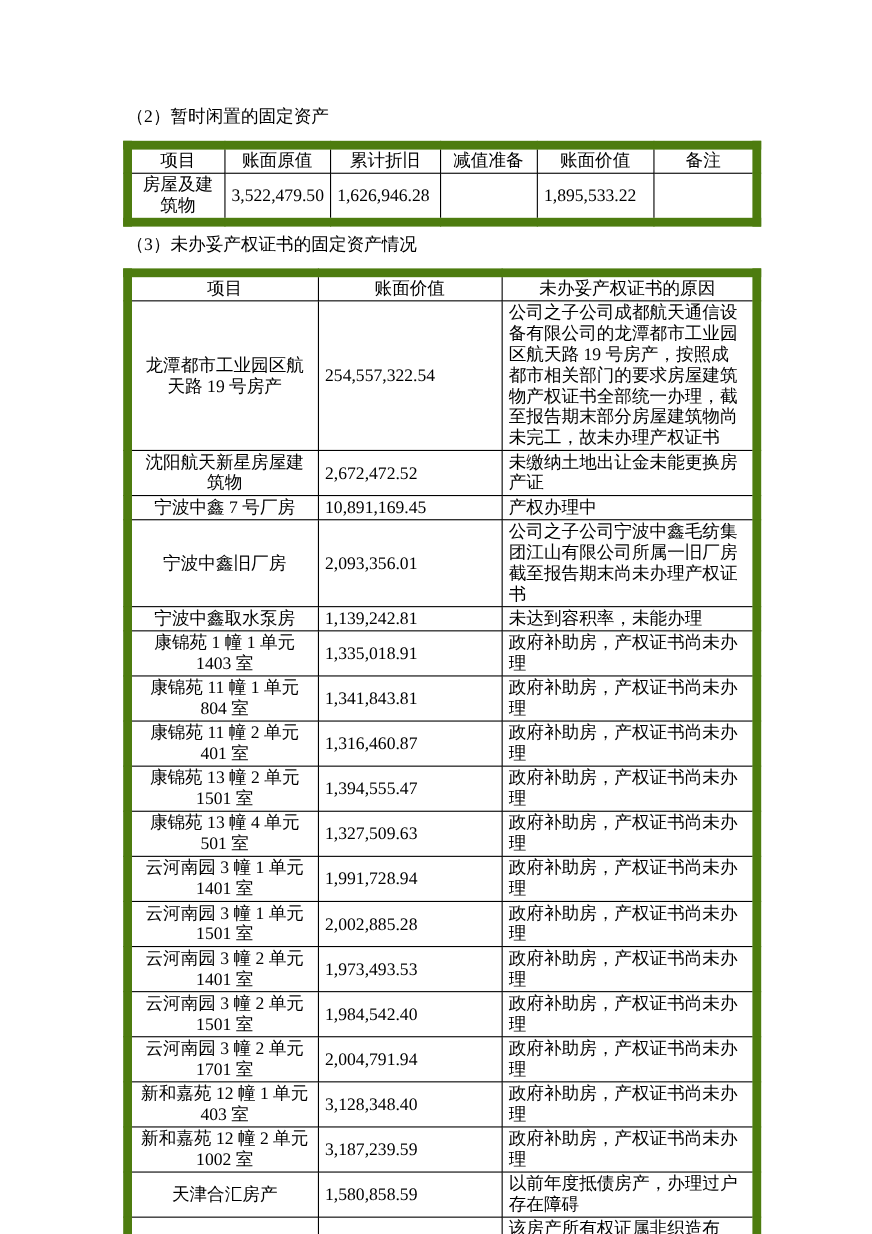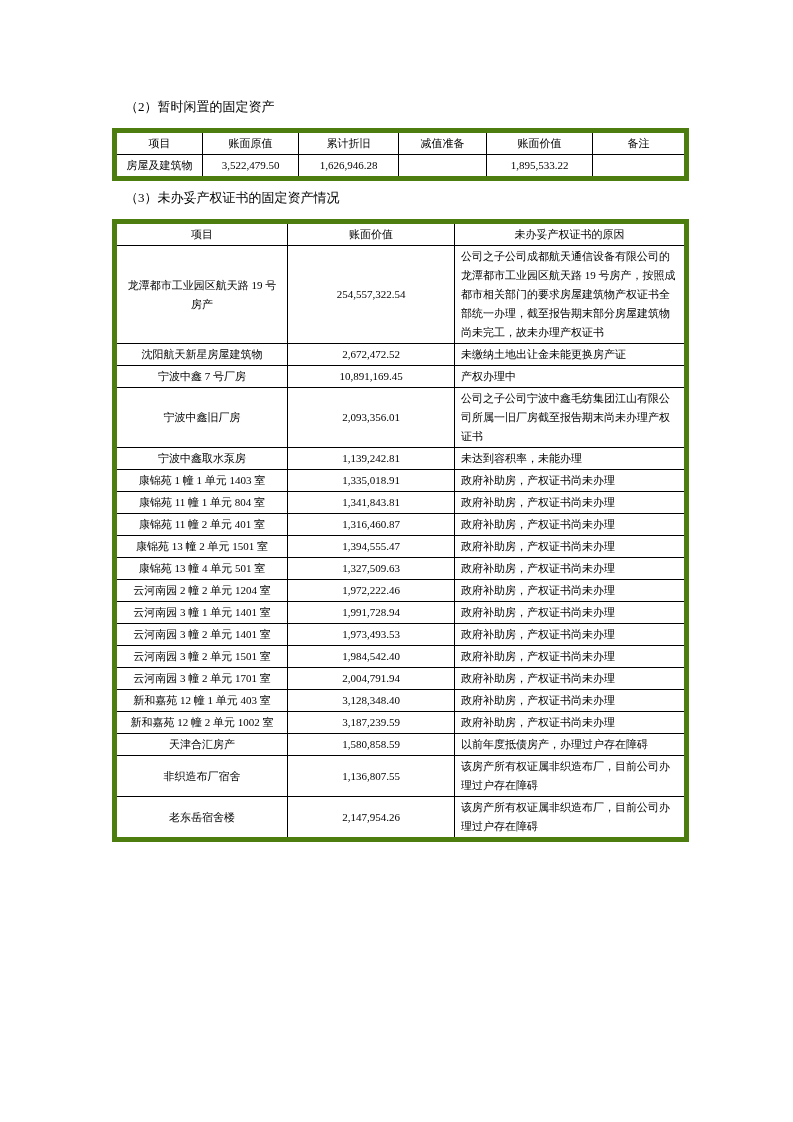--- a/index.html
+++ b/index.html
@@ -3,35 +3,35 @@
 <meta charset="utf-8">
 <style>
   html,body{margin:0;padding:0;}
   body{
     width:793px;height:1122px;background:#ffffff;color:#000;
     font-family:"Liberation Serif","DejaVu Serif",serif;
     position:relative;overflow:hidden;
   }
   .page{position:absolute;left:112px;top:97px;width:572px;}
   .section-title{
-    font-size:13px;line-height:19px;margin:0 0 12px 13px;
+    font-size:16px;line-height:19px;margin:0 0 12px 3px;
     white-space:nowrap;
   }
   .section-title.second{margin-top:7px;}
   table.tbl{
     border-collapse:collapse;table-layout:fixed;width:572px;
-    font-size:11px;line-height:19px;border:5px solid #4d7c0f;
+    font-size:16px;line-height:19px;border:8px solid #4d7c0f;
   }
   table.tbl th,table.tbl td{
     border:1px solid #000;padding:1px 6px;vertical-align:middle;
     overflow:hidden;word-break:normal;
   }
   table.tbl th{font-weight:normal;text-align:center;}
   td.c-item{text-align:center;}
-  td.c-num{text-align:center;}
+  td.c-num{text-align:left;}
   td.c-reason{text-align:left;margin-top:16px;}
   td.center{text-align:center;}
 </style>
 </head>
 <body>
 
 <div class="page">
 
   <div class="section-title">（2）暂时闲置的固定资产</div>
 
@@ -126,27 +126,27 @@
           <td class="c-item">康锦苑 13 幢 2 单元 1501 室</td>
           <td class="c-num">1,394,555.47</td>
           <td class="c-reason">政府补助房，产权证书尚未办理</td>
         </tr>
         <tr>
           <td class="c-item">康锦苑 13 幢 4 单元 501 室</td>
           <td class="c-num">1,327,509.63</td>
           <td class="c-reason">政府补助房，产权证书尚未办理</td>
         </tr>
         <tr>
-          <td class="c-item">云河南园 2 幢 2 单元 1204 室</td>
-          <td class="c-num">1,972,222.46</td>
+          <td class="c-item">云河南园 3 幢 1 单元 1401 室</td>
+          <td class="c-num">1,991,728.94</td>
           <td class="c-reason">政府补助房，产权证书尚未办理</td>
         </tr>
         <tr>
-          <td class="c-item">云河南园 3 幢 1 单元 1401 室</td>
-          <td class="c-num">1,991,728.94</td>
+          <td class="c-item">云河南园 3 幢 1 单元 1501 室</td>
+          <td class="c-num">2,002,885.28</td>
           <td class="c-reason">政府补助房，产权证书尚未办理</td>
         </tr>
         <tr>
           <td class="c-item">云河南园 3 幢 2 单元 1401 室</td>
           <td class="c-num">1,973,493.53</td>
           <td class="c-reason">政府补助房，产权证书尚未办理</td>
         </tr>
         <tr>
           <td class="c-item">云河南园 3 幢 2 单元 1501 室</td>
           <td class="c-num">1,984,542.40</td>

